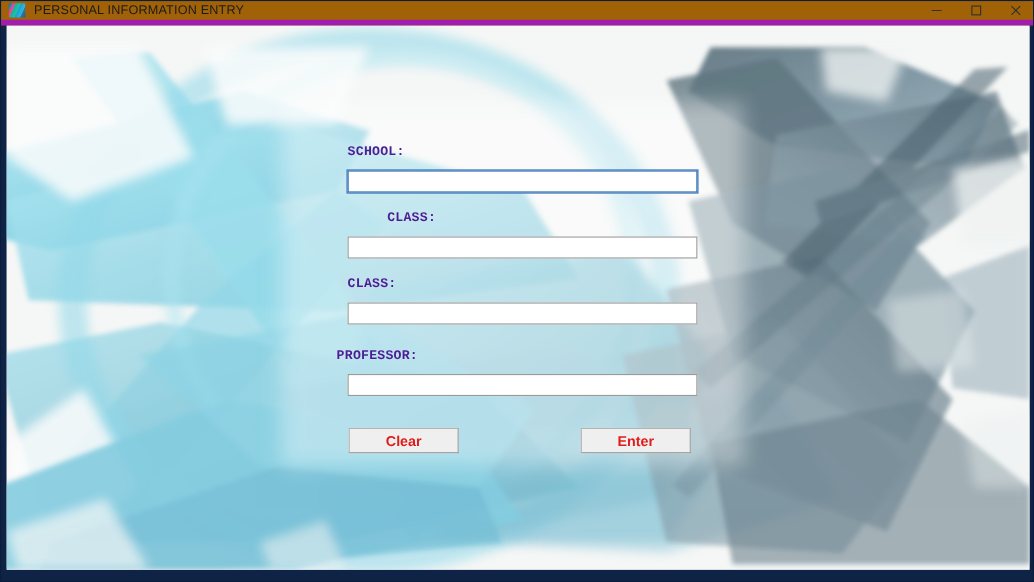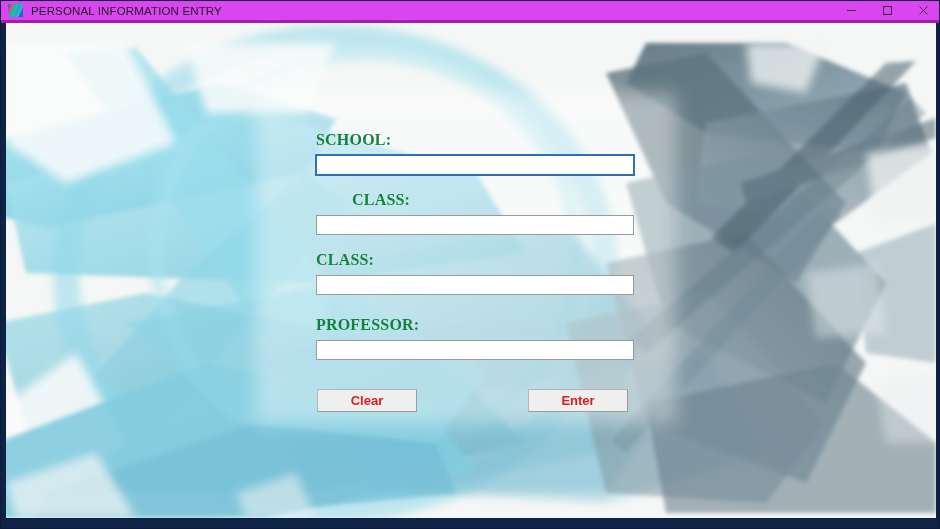--- a/index.html
+++ b/index.html
@@ -25,25 +25,25 @@
     border: 1px solid #0c1d3a;
     overflow: hidden;
   }
 
   
   #title-bar {
     position: absolute;
     left: 0; top: 0;
     width: 940px;
     height: 22px;
-    background: #d946ef;
+    background: #a16207;
     display: flex;
     align-items: center;
     box-sizing: border-box;
-    border-bottom: 3px solid #a21caf;
+    border-bottom: 5px solid #a21caf;
     z-index: 20;
   }
   #app-icon {
     width: 15px;
     height: 13px;
     margin-left: 7px;
     margin-right: 8px;
     flex: 0 0 auto;
     border-radius: 1px;
     background:
@@ -100,24 +100,24 @@
   
   #form-panel {
     position: absolute;
     left: 0; top: 0;
     width: 930px;
     height: 495px;
     z-index: 5;
   }
   .field-label {
     position: absolute;
-    font-family: Liberation Serif, serif;
-    font-size: 16px;
+    font-family: Liberation Mono, monospace;
+    font-size: 12px;
     font-weight: bold;
-    color: #15803d;
+    color: #4c1d95;
     letter-spacing: 0.2px;
     white-space: nowrap;
     text-shadow: 0 0 1px rgba(255,255,255,0.25);
   }
   .text-input {
     position: absolute;
     left: 310px;
     width: 310px;
     height: 14px;
     box-sizing: content-box;
@@ -291,21 +291,21 @@
 
       <div class="field-label" style="left:310px; top:108px;">SCHOOL:</div>
       <input class="text-input focused" type="text" style="top: 132px;" autofocus="" placeholder="">
 
       <div class="field-label" style="left:310px; top:168px;margin-left:36px;">CLASS:</div>
       <input class="text-input" type="text" style="top: 192px;" placeholder="">
 
       <div class="field-label" style="left:310px; top:228px;">CLASS:</div>
       <input class="text-input" type="text" style="top: 252px;" placeholder="">
 
-      <div class="field-label" style="left:310px; top:293px;">PROFESSOR:</div>
+      <div class="field-label" style="left:300px; top:293px;">PROFESSOR:</div>
       <input class="text-input" type="text" style="top: 317px;" placeholder="">
 
       <button class="form-button" style="left:522px; top:366px;">Enter</button>
       <button class="form-button" style="left:311px; top:366px;">Clear</button>
 
     </div>
   </div>
 </div>
 
 </body></html>

